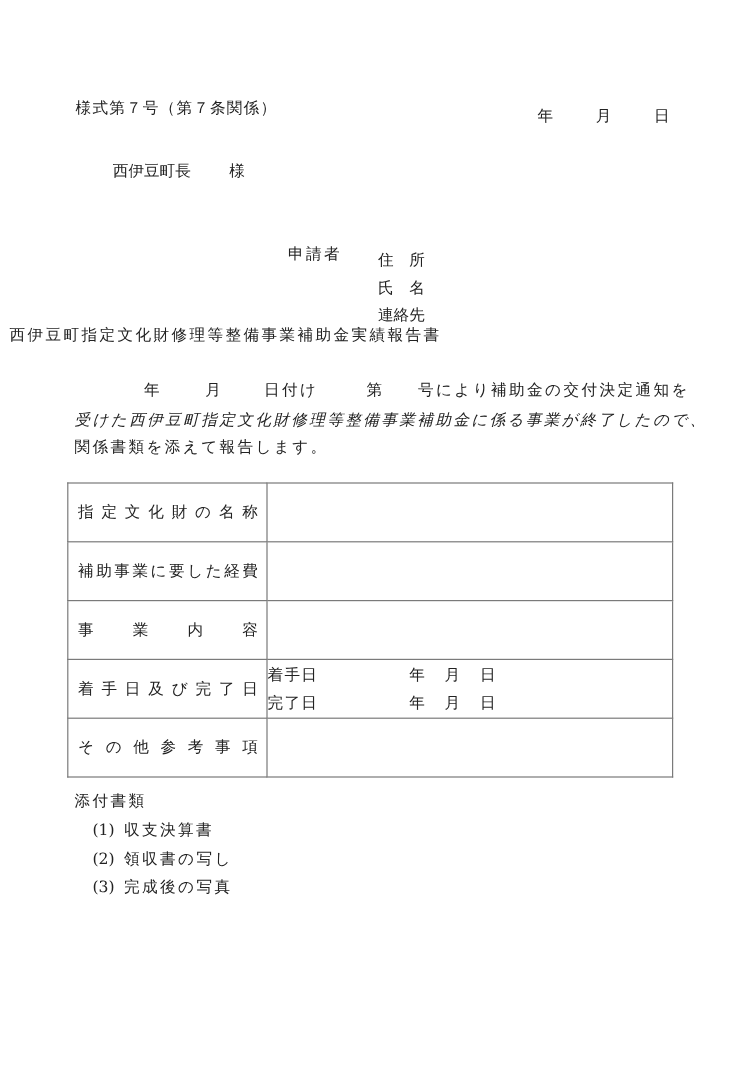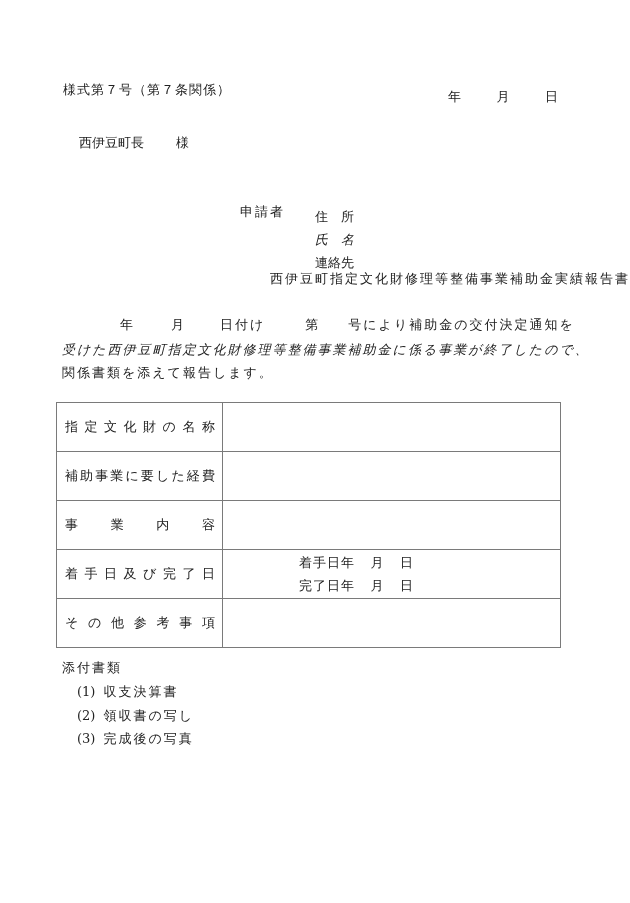--- a/index.html
+++ b/index.html
@@ -16,30 +16,30 @@
       color: #222222;
       font-size: 13px;
     }
     .abs { position: absolute; white-space: nowrap; }
 
     .form-no { left: 63px; top: 49px; letter-spacing: 1px; margin-top: 32px; }
 
     .date-line { top: 88px; left: 448px; width: 110px; display: flex; justify-content: space-between; }
     .date-line span { display: inline-block; }
 
-    .addressee { left: 79px; top: 134px; font-family: Liberation Serif, serif; }
+    .addressee { left: 94px; top: 134px; font-family: Liberation Serif, serif; }
     .addressee .sama { margin-left: 32px; }
 
     .applicant-label { left: 240px; top: 203px; letter-spacing: 2px; }
     .applicant-field { left: 315px; letter-spacing: 0; margin-top: 28px; }
     .f1 { top: 180px; }
-    .f2 { top: 203px; font-style: italic; }
+    .f2 { top: 203px; }
     .f3 { top: 226px; text-align: center; }
 
-    .title { left: 0; width: 630px; top: 270px; text-align: right; letter-spacing: 2px; padding-left: 8px; box-sizing: border-box; }
+    .title { left: 0; width: 630px; top: 270px; text-align: left; letter-spacing: 2px; padding-left: 8px; box-sizing: border-box; }
 
     .body-line { left: 62px; letter-spacing: 2px; }
     .b1 { top: 316px; }
     .b2 { top: 341px; font-style: italic; }
     .b3 { top: 364px; }
     .b1 .blank { display: inline-block; }
 
     table.form {
       position: absolute;
       left: 56px;
@@ -59,21 +59,21 @@
       width: 166px;
       padding-left: 8px;
       box-sizing: border-box;
     }
     .justify {
       display: flex;
       justify-content: space-between;
       width: 150px;
     }
     .dates { padding-left: 20px; }
-    .date-row { display: flex; height: 23px; align-items: center; text-align: right; }
+    .date-row { display: flex; height: 23px; align-items: center; }
     .date-row .dl { width: 118px; letter-spacing: 1px; }
     .date-row .ymd { display: flex; width: 72px; justify-content: space-between; }
 
     .attach-title { left: 62px; top: 659px; letter-spacing: 2px; }
     .attach-item { left: 77px; letter-spacing: 2px; }
     .a1 { top: 683px; }
     .a2 { top: 707px; }
     .a3 { top: 730px; }
     .attach-item .num { margin-right: 8px; letter-spacing: 0; }
   </style>

